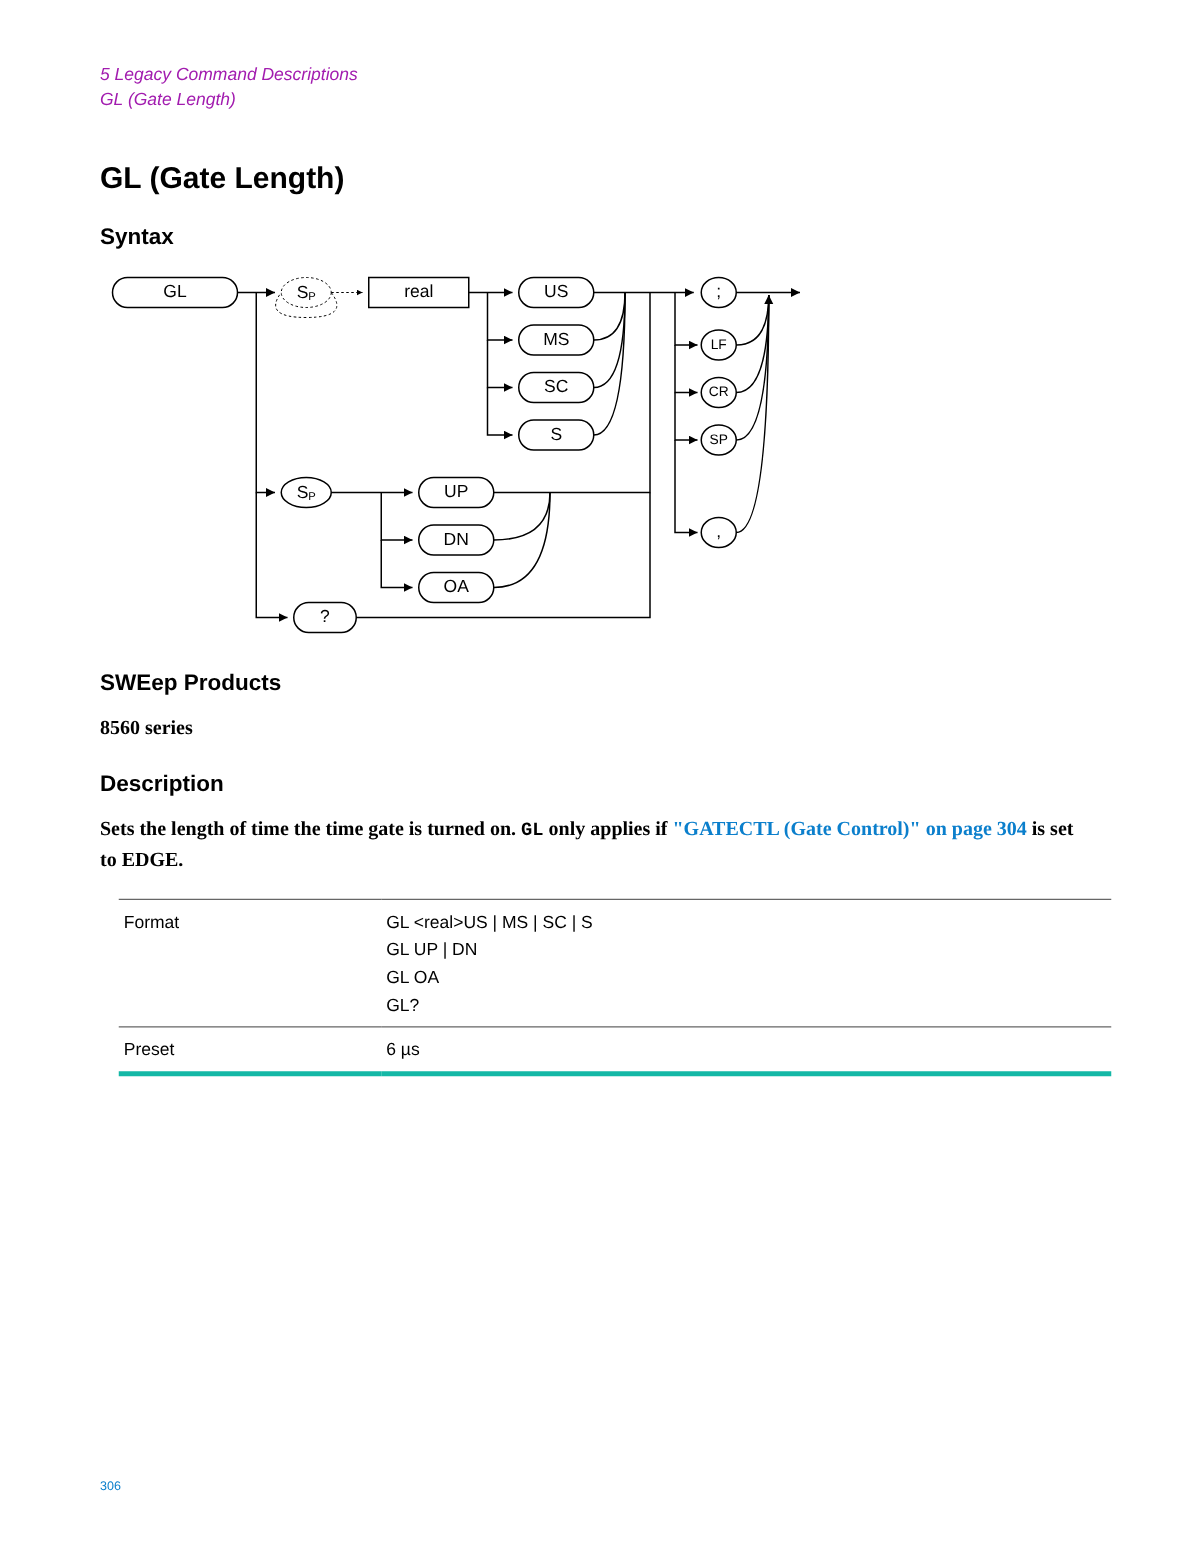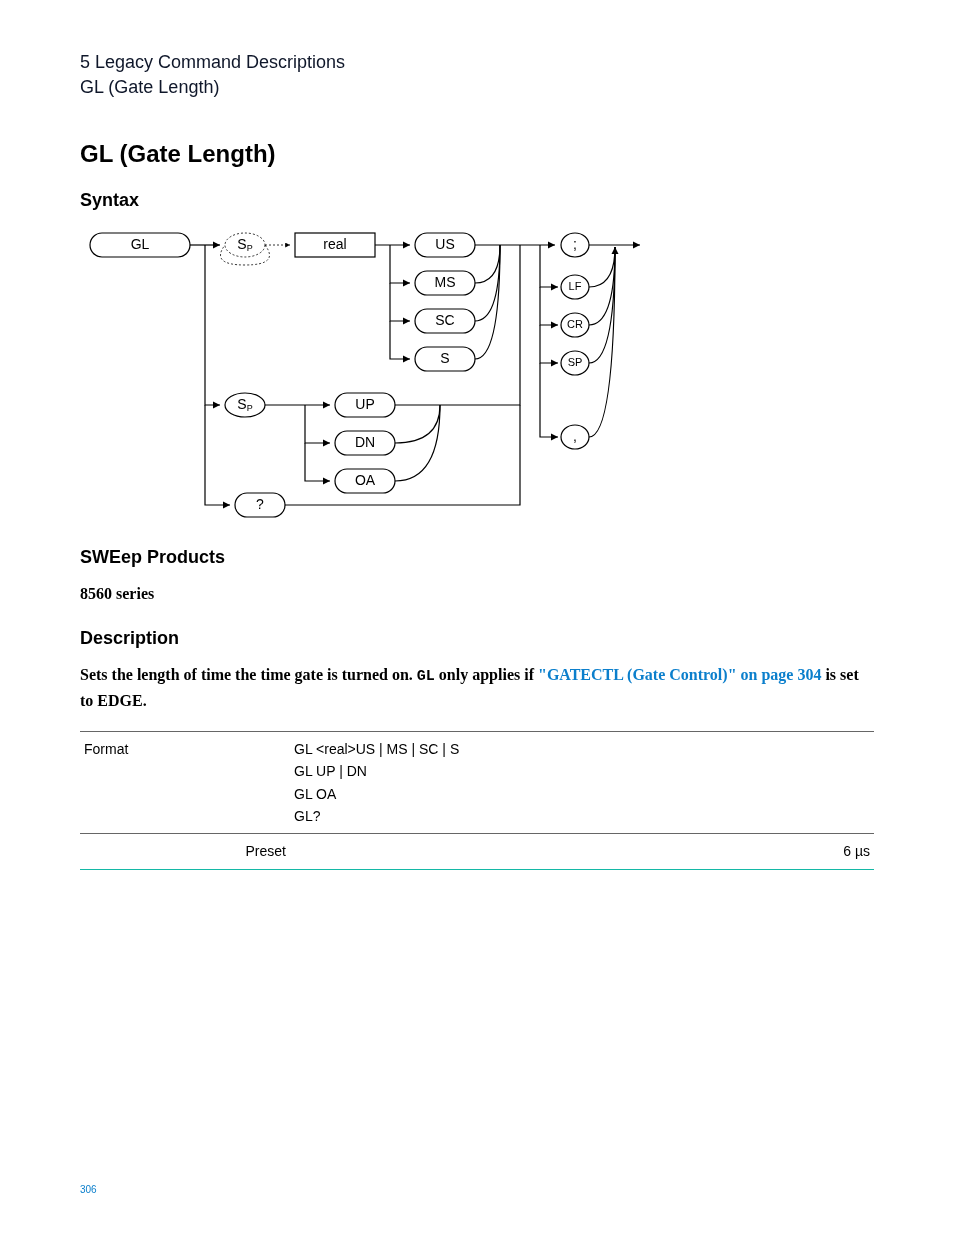--- a/index.html
+++ b/index.html
@@ -7,24 +7,25 @@
     margin: 0;
     padding: 50px 80px 40px 80px;
     font-family: Arial, Helvetica, sans-serif;
     color: #000;
     width: 954px;
     height: 1235px;
     position: relative;
     background: #fff;
   }
   .header-block {
-    color: #0f172a;
-    font-size: 18px;
+    color: #a21caf;
+    font-size: 14px;
     line-height: 1.4;
     margin-bottom: 40px;
+    font-style: italic;
   }
   .h1 {
     font-size: 24px;
     font-weight: bold;
     margin: 30px 0 22px 0;
     font-family: Arial, Helvetica, sans-serif;
   }
   .h2 {
     font-size: 18px;
     font-weight: bold;
@@ -37,28 +38,29 @@
     margin: 10px 0 18px 0;
     font-weight: bold;
   }
   .link { color: #0b7fcc; }
   code.inline { font-family: 'Courier New', monospace; font-size: 15px; }
   table.spec {
     width: 100%;
     border-collapse: collapse;
     font-size: 14px;
     margin-top: 8px;
+    margin-left: 15px;
   }
   table.spec td {
     border-top: 1px solid #666;
     padding: 6px 4px;
     vertical-align: top;
     line-height: 1.6;
   }
-  table.spec tr:last-child td { border-bottom: 1px solid #14b8a6; text-align: right; }
+  table.spec tr:last-child td { border-bottom: 4px solid #14b8a6; }
   table.spec td.label {
     width: 210px;
     font-family: Arial, Helvetica, sans-serif;
     font-stretch: condensed;
   }
   .footer {
     position: absolute;
     bottom: 40px;
     left: 80px;
     right: 80px;

